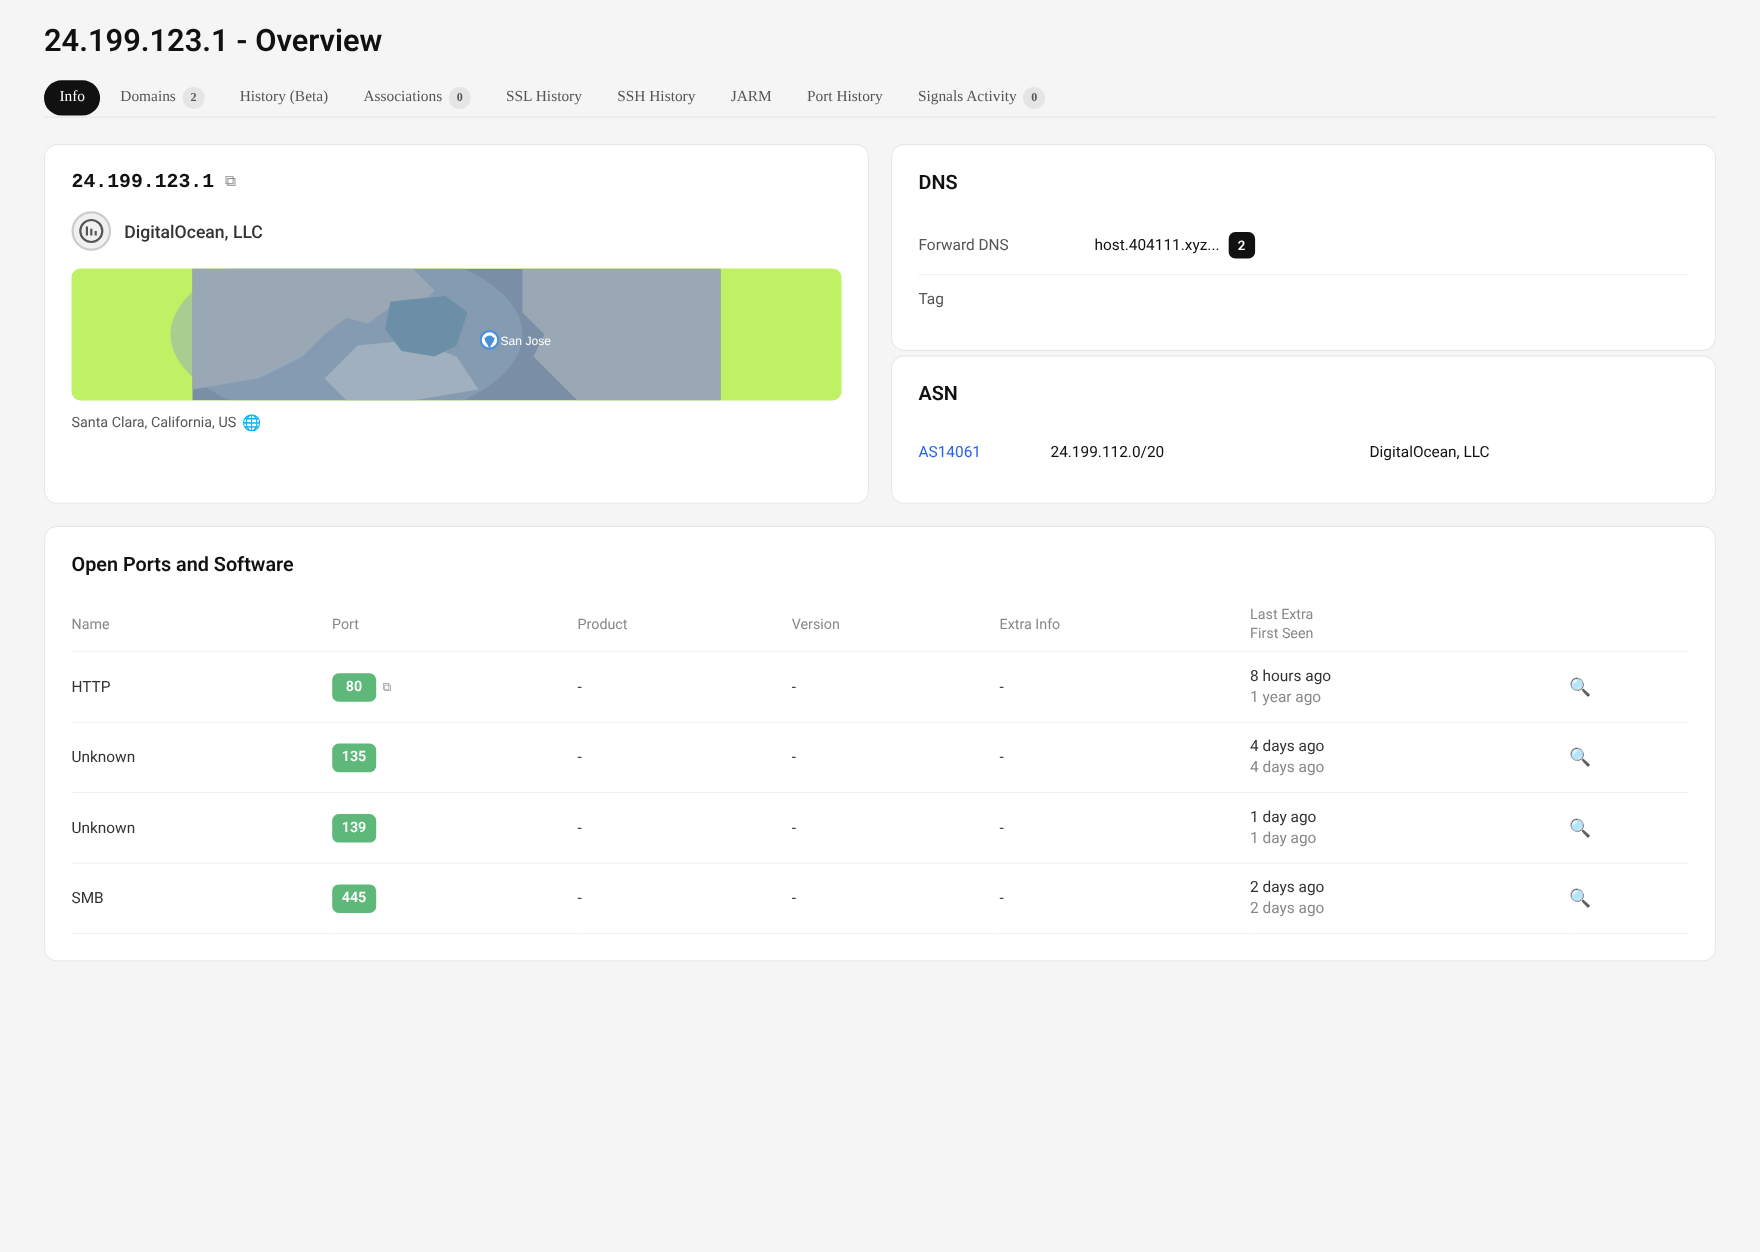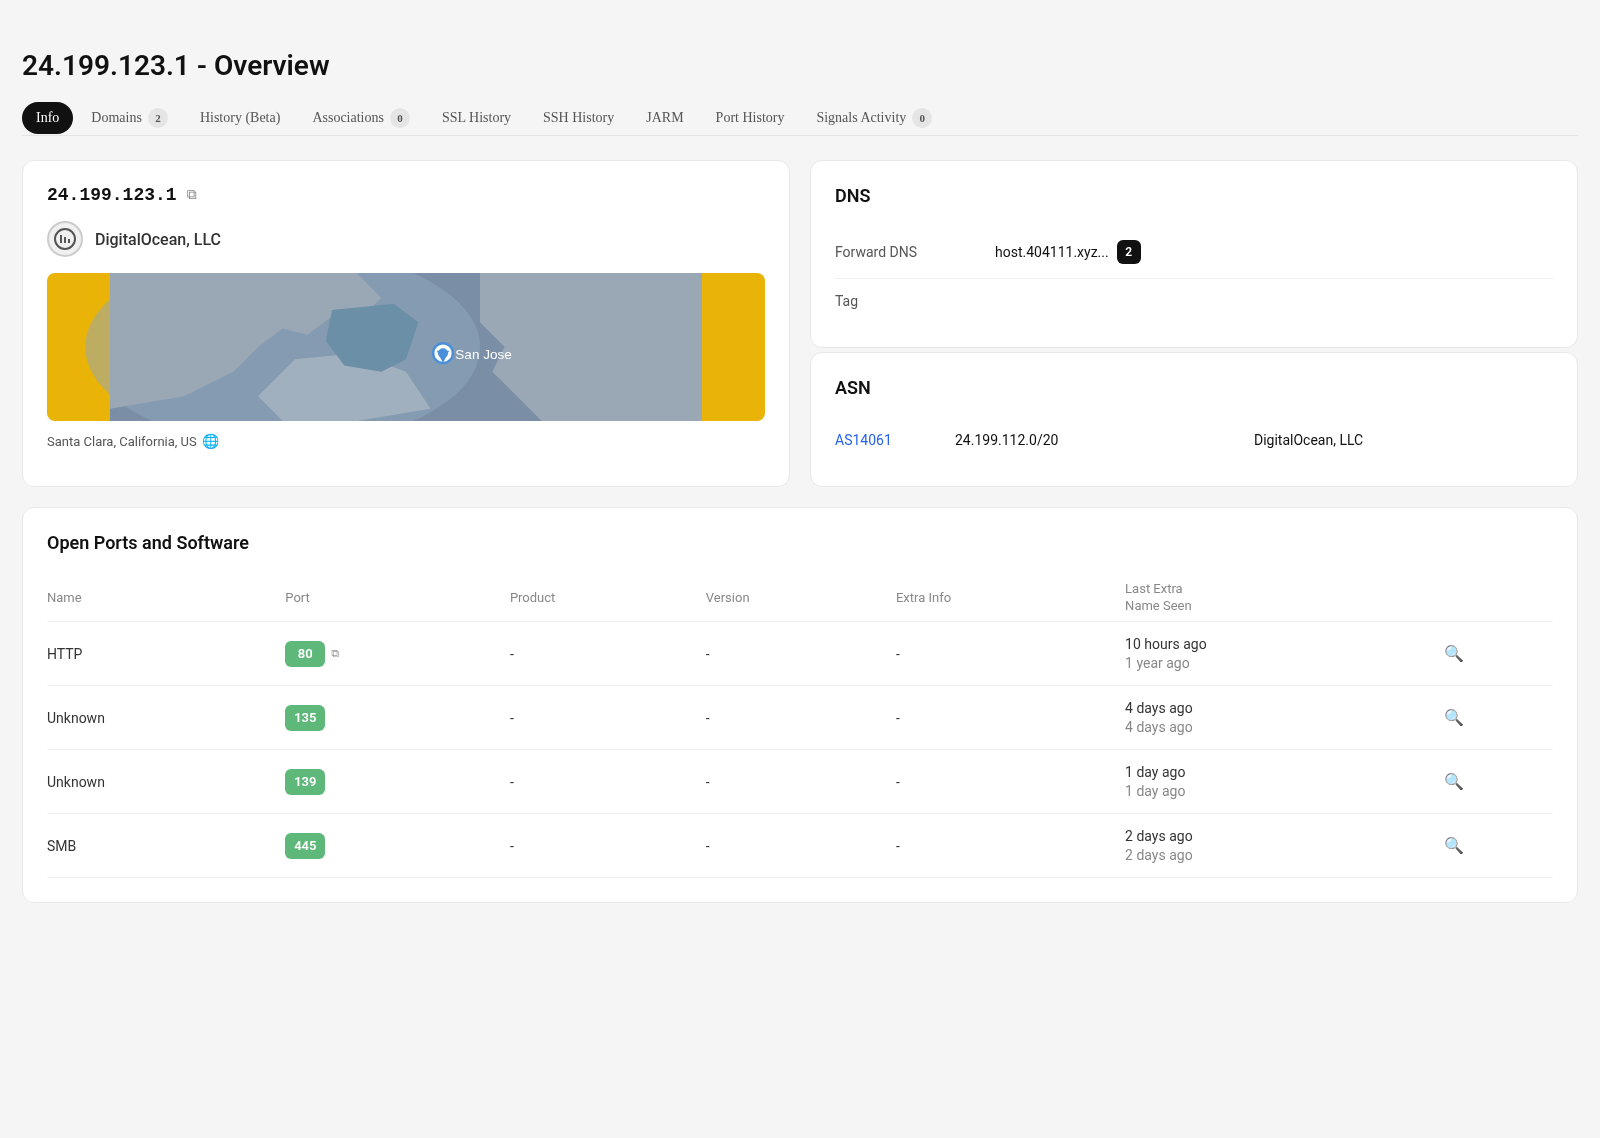--- a/index.html
+++ b/index.html
@@ -3,23 +3,22 @@
   <meta charset="utf-8">
   <style>
     * { box-sizing: border-box; margin: 0; padding: 0; }
     body {
       font-family: -apple-system, BlinkMacSystemFont, 'Segoe UI', Roboto, sans-serif;
       background: #f5f5f5;
       color: #333;
       font-size: 14px;
     }
     .page-container {
-      padding: 20px 22px;
+      padding: 20px 40px;
       max-width: 1600px;
-      margin-top: 29px;
     }
     .page-title {
       font-size: 28px;
       font-weight: 600;
       color: #111;
       margin-bottom: 18px;
     }
     
     .tabs {
       display: flex;
@@ -112,26 +111,26 @@
       background: #f0f0f0;
       flex-shrink: 0;
     }
     .org-name {
       font-size: 16px;
       font-weight: 500;
     }
     
     .map-container {
       width: 100%;
-      height: 148px;
+      height: 120px;
       border-radius: 8px;
       overflow: hidden;
       margin-bottom: 12px;
       position: relative;
-      background: #eab308;
+      background: #bef264;
     }
     .map-svg {
       width: 100%;
       height: 100%;
     }
     .location-text {
       color: #555;
       font-size: 13px;
       display: flex;
       align-items: center;
@@ -380,42 +379,42 @@
       <thead>
         <tr>
           <th>Name</th>
           <th>Port</th>
           <th>Product</th>
           <th>Version</th>
           <th>Extra Info</th>
           <th class="last-seen">
             <div class="th-group">
               <span>Last Extra</span>
-              <span>Name Seen</span>
+              <span>First Seen</span>
             </div>
           </th>
           <th></th>
         </tr>
       </thead>
       <tbody id="ports-tbody">
 
       <tr>
             <td>HTTP</td>
             <td>
               <div class="port-cell">
                 <span class="port-badge">80</span>
                 <span class="external-link-icon">⧉</span>
               </div>
             </td>
             <td class="dash-value">-</td>
             <td class="dash-value">-</td>
             <td class="dash-value">-</td>
             <td>
               <div class="time-cell">
-                <span class="time-last">10 hours ago</span>
+                <span class="time-last">8 hours ago</span>
                 <span class="time-first">1 year ago</span>
               </div>
             </td>
             <td><span class="search-icon-btn">🔍</span></td>
           </tr>
           <tr>
             <td>Unknown</td>
             <td>
               <div class="port-cell">
                 <span class="port-badge">135</span>

